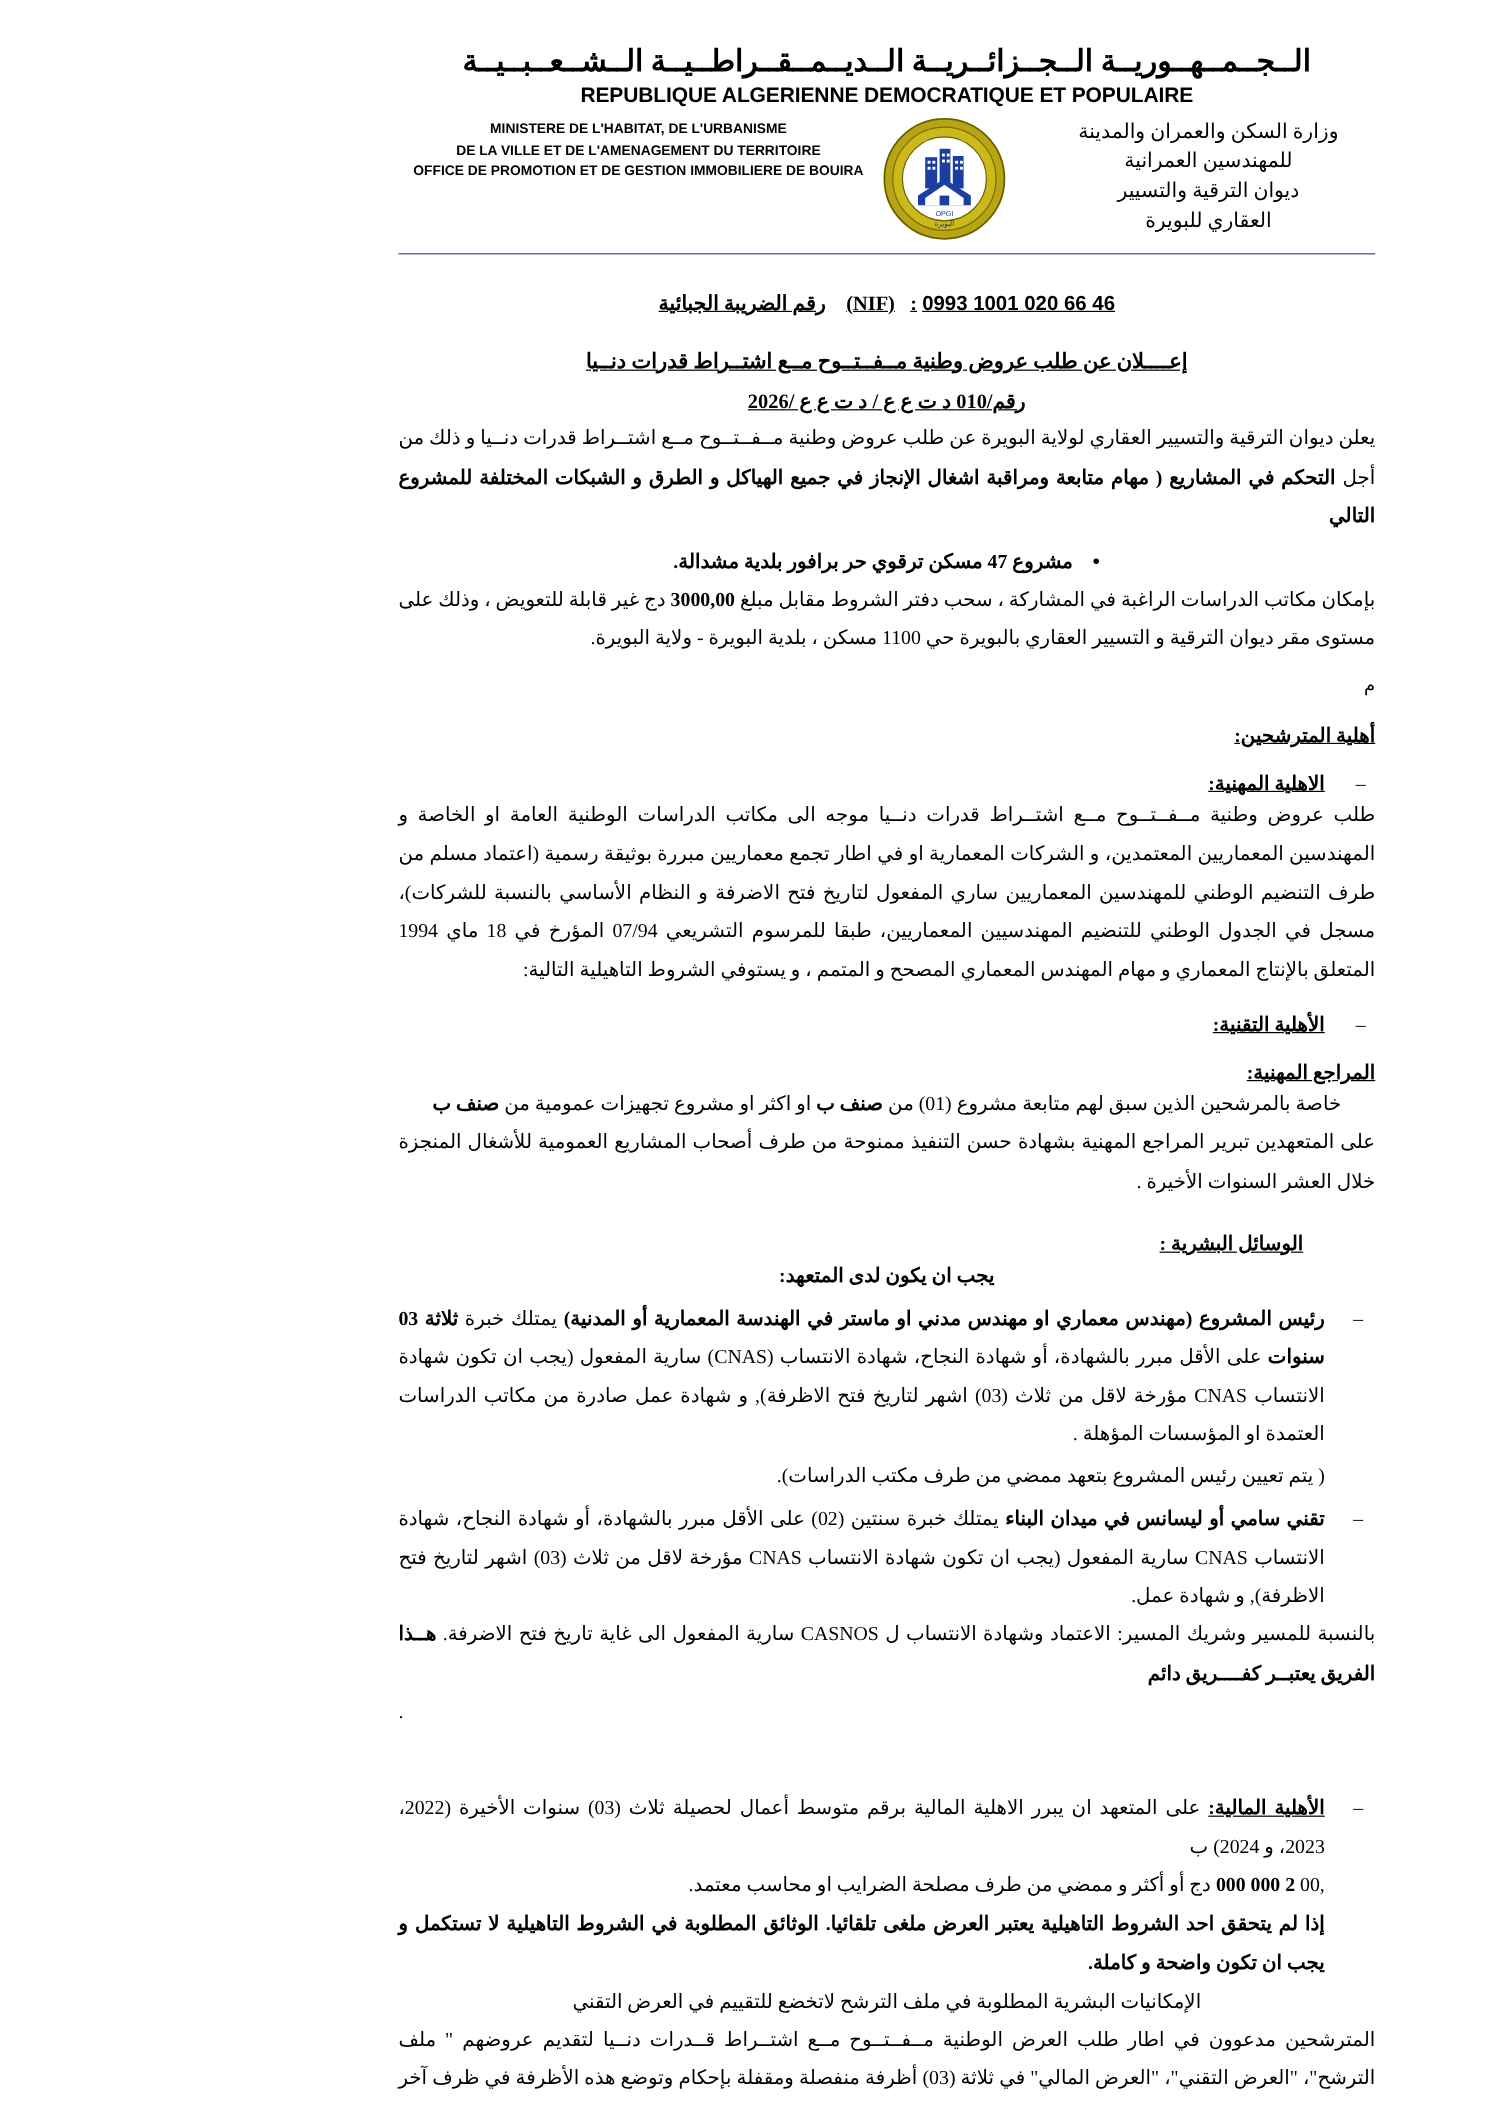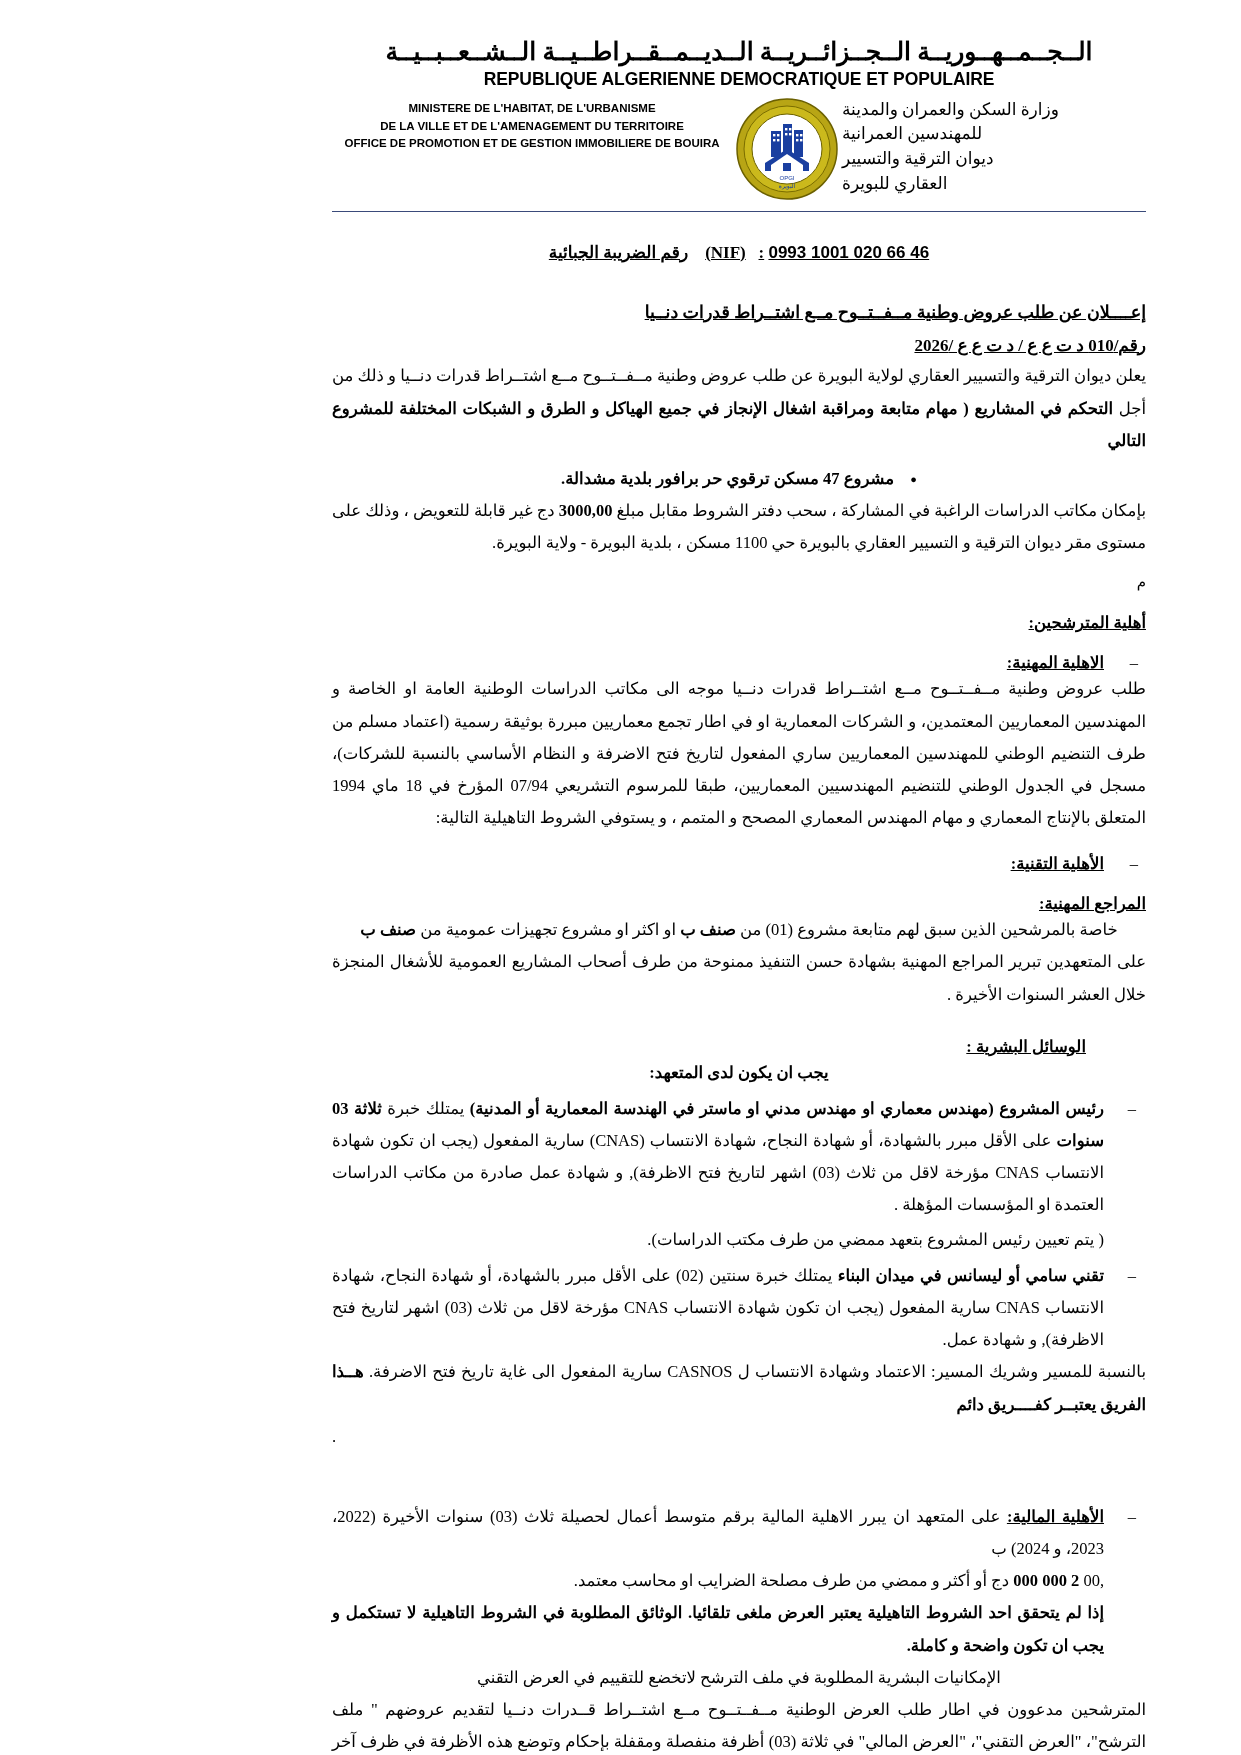--- a/index.html
+++ b/index.html
@@ -67,21 +67,21 @@
   .hdr-logo-wrap {
     flex: 0 0 auto;
     width: 110px;
     display: flex;
     align-items: flex-start;
     justify-content: center;
     padding-top: 1px;
   }
   .hdr-right {
     flex: 0 0 auto;
-    text-align: left;
+    text-align: center;
     direction: rtl;
     font-family: "Liberation Serif", serif;
     font-size: 17px;
     line-height: 1.45;
     width: 330px;
     padding-top: 2px;
   }
   .hdr-rule {
     border: none;
     border-top: 1.5px solid #3a4a7a;
@@ -104,22 +104,22 @@
   .nif-line .u { text-decoration: underline; }
   .nif-num {
     direction: ltr;
     display: inline-block;
     font-family: "Liberation Sans", sans-serif;
     font-size: 17px;
     font-weight: bold;
     text-decoration: underline;
   }
   .title-block {
-    text-align: right;
-    margin-top: 35px;
+    text-align: center;
+    margin-top: 24px;
   }
   .title-main {
     font-size: 17.5px;
     font-weight: bold;
     text-decoration: underline;
     letter-spacing: 0.6px;
     line-height: 1.7;
   }
   .title-sub {
     font-size: 17px;

